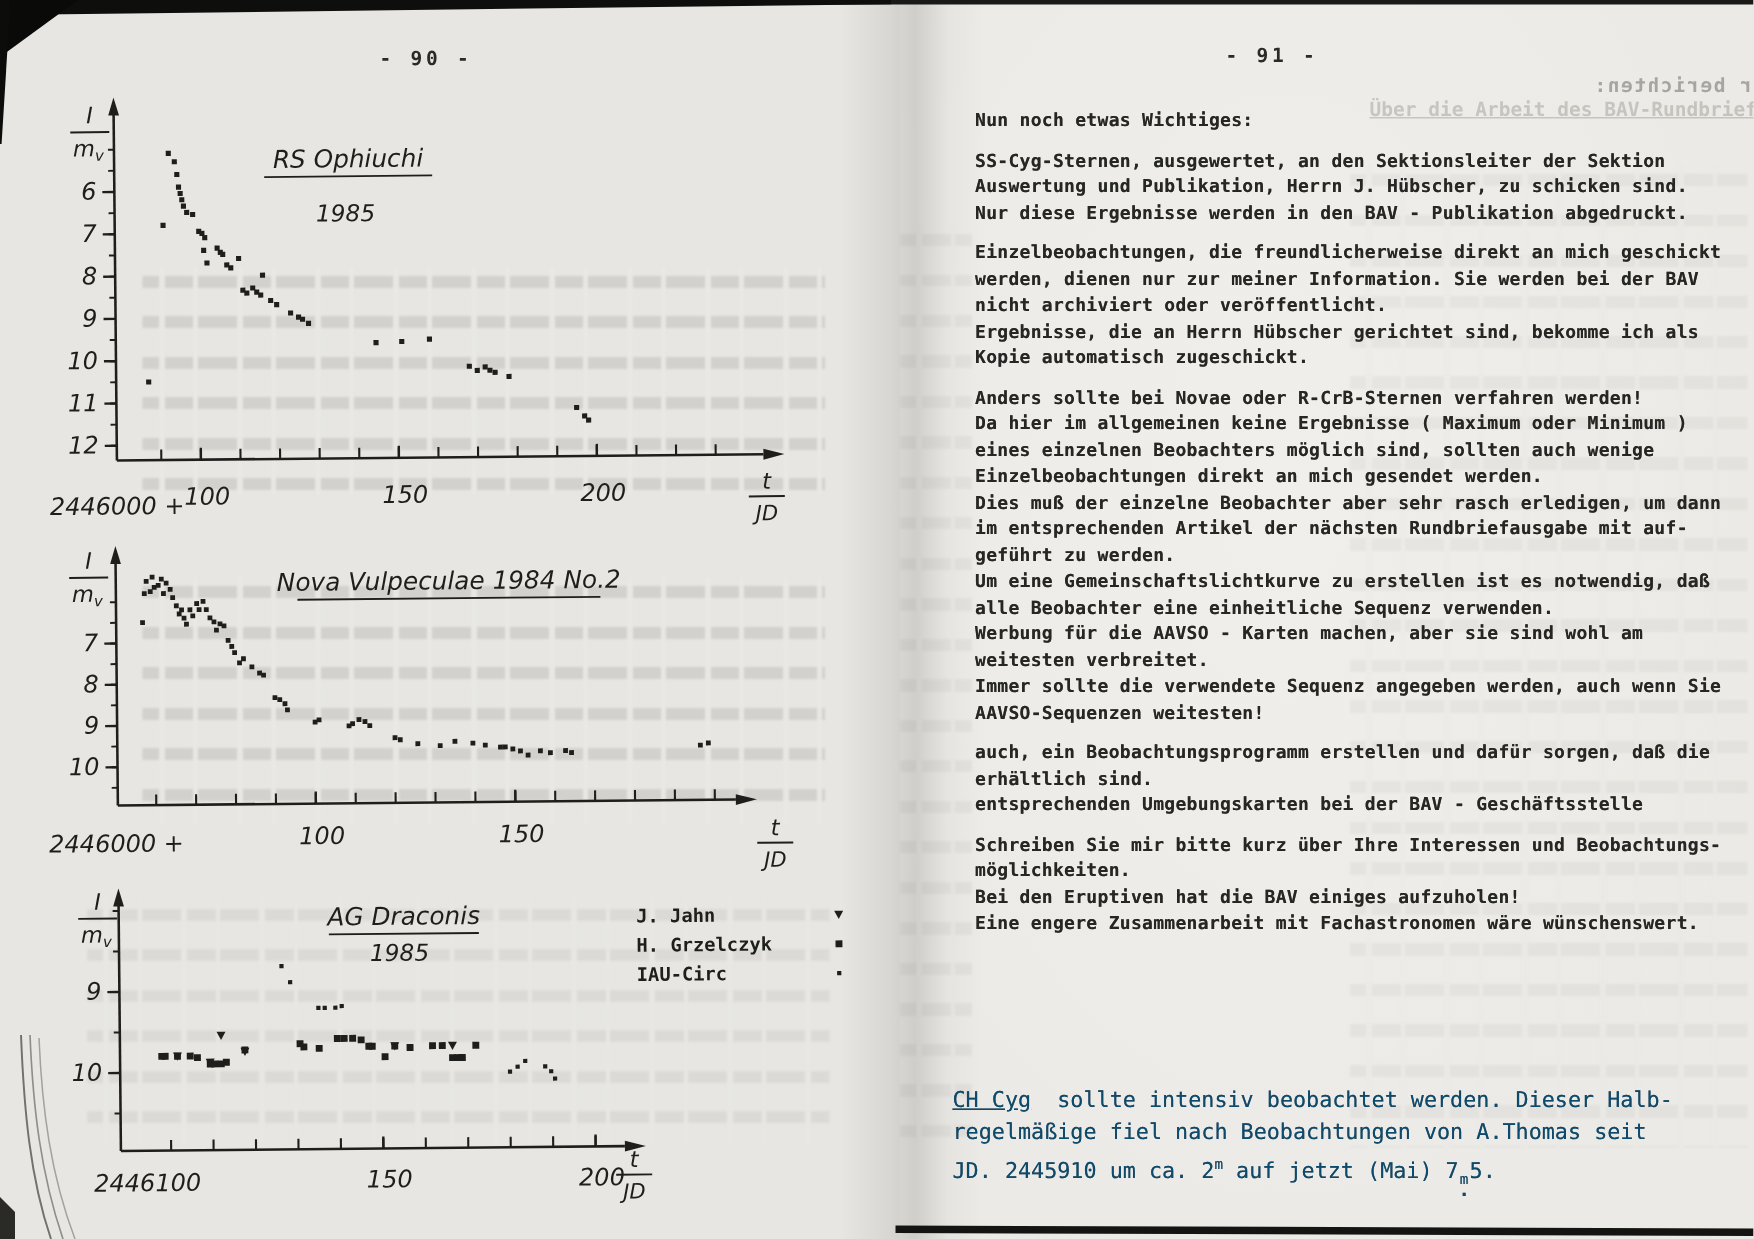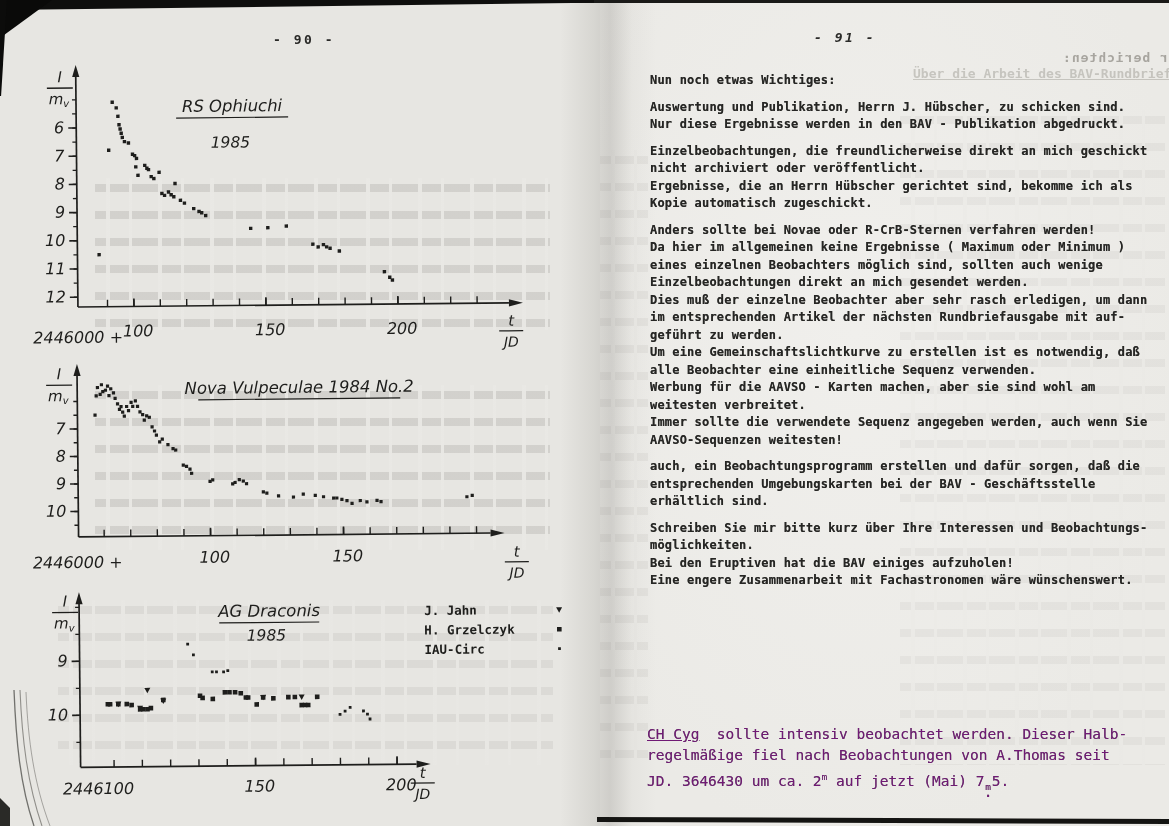--- a/index.html
+++ b/index.html
@@ -9,33 +9,33 @@
     font-family:"DejaVu Sans Mono", monospace;
   }
   .page{position:absolute;top:0;height:826px;}
   .page-left{left:0;width:600px;background:#e7e6e2;}
   .page-right{left:600px;width:569px;
     background:radial-gradient(ellipse at 45% 40%, #f0efec 0%, #ebeae6 75%);}
   .gutter{position:absolute;left:560px;top:0;width:96px;height:826px;pointer-events:none;
     background:linear-gradient(90deg, rgba(120,118,110,0) 0%, rgba(120,118,110,.14) 35%,
       rgba(95,93,88,.20) 52%, rgba(120,118,110,.05) 75%, rgba(0,0,0,0) 100%);}
   
-  .pageno{position:absolute;font:700 13px "DejaVu Sans Mono",monospace;letter-spacing:2.5px;color:#2a2a28;margin-left:20px;}
+  .pageno{position:absolute;font:700 13px "DejaVu Sans Mono",monospace;letter-spacing:2.5px;color:#2a2a28;}
   .pageno-left{left:253px;top:32px;}
-  .pageno-right{left:794px;top:30px;font-style:italic;}
+  .pageno-right{left:817px;top:30px;}
   
   .text-col{position:absolute;left:650px;top:72px;width:498px;
     font:700 12px/17.5px "DejaVu Sans Mono",monospace;color:#262624;
     letter-spacing:.2px;text-shadow:0 0 .4px rgba(45,45,42,.65);}
   .para{margin:0 0 9px 0;}
   .tline{white-space:pre;}
   
   .chcyg{position:absolute;left:635px;top:724px;width:520px;
-    font:400 14.5px/21px "DejaVu Sans Mono",monospace;color:#701a75;
-    text-shadow:0 0 .3px rgba(30,30,28,.6);margin-left:12px;}
+    font:400 14.5px/21px "DejaVu Sans Mono",monospace;color:#0c4a6e;
+    text-shadow:0 0 .3px rgba(30,30,28,.6);}
   .chcyg .lead{text-decoration:underline;}
   .supm{font-size:9.5px;vertical-align:6px;}
   .mstack{display:inline-flex;flex-direction:column;align-items:center;
     vertical-align:-4px;line-height:.5;}
   .mstack .m{font-size:9.5px;}
   .mstack .d{font-size:12px;font-weight:700;}
   
   .chart{position:absolute;transform:rotate(-0.55deg);}
   #chart1{left:28px;top:53px;width:512px;height:308px;}
   #chart2{left:28px;top:352px;width:512px;height:245px;}
@@ -406,25 +406,27 @@
       <rect x="529.7" y="51.2" width="4.6" height="4.6" fill="#1e1e1c"></rect>
       <text x="397" y="77" fill="#1e1e1c" font-family="&quot;DejaVu Sans Mono&quot;,monospace" font-style="normal" font-size="12.5" text-anchor="start" font-weight="bold">IAU-Circ</text>
       <rect x="530.6" y="71.6" width="2.8" height="2.8" fill="#1e1e1c"></rect>
     </svg></div>
 
 <div class="text-col" id="textcol">
     <div class="para">
       <div class="tline">Nun noch etwas Wichtiges:</div>
     </div>
     <div class="para">
+      <div class="tline">SS-Cyg-Sternen, ausgewertet, an den Sektionsleiter der Sektion</div>
       <div class="tline">Auswertung und Publikation, Herrn J. Hübscher, zu schicken sind.</div>
       <div class="tline">Nur diese Ergebnisse werden in den BAV - Publikation abgedruckt.</div>
     </div>
     <div class="para">
       <div class="tline">Einzelbeobachtungen, die freundlicherweise direkt an mich geschickt</div>
+      <div class="tline">werden, dienen nur zur meiner Information. Sie werden bei der BAV</div>
       <div class="tline">nicht archiviert oder veröffentlicht.</div>
       <div class="tline">Ergebnisse, die an Herrn Hübscher gerichtet sind, bekomme ich als</div>
       <div class="tline">Kopie automatisch zugeschickt.</div>
     </div>
     <div class="para">
       <div class="tline">Anders sollte bei Novae oder R-CrB-Sternen verfahren werden!</div>
       <div class="tline">Da hier im allgemeinen keine Ergebnisse ( Maximum oder Minimum )</div>
       <div class="tline">eines einzelnen Beobachters möglich sind, sollten auch wenige</div>
       <div class="tline">Einzelbeobachtungen direkt an mich gesendet werden.</div>
       <div class="tline">Dies muß der einzelne Beobachter aber sehr rasch erledigen, um dann</div>
@@ -432,35 +434,35 @@
       <div class="tline">geführt zu werden.</div>
       <div class="tline">Um eine Gemeinschaftslichtkurve zu erstellen ist es notwendig, daß</div>
       <div class="tline">alle Beobachter eine einheitliche Sequenz verwenden.</div>
       <div class="tline">Werbung für die AAVSO - Karten machen, aber sie sind wohl am</div>
       <div class="tline">weitesten verbreitet.</div>
       <div class="tline">Immer sollte die verwendete Sequenz angegeben werden, auch wenn Sie</div>
       <div class="tline">AAVSO-Sequenzen weitesten!</div>
     </div>
     <div class="para">
       <div class="tline">auch, ein Beobachtungsprogramm erstellen und dafür sorgen, daß die</div>
+      <div class="tline">erhältlich sind.</div>
       <div class="tline">entsprechenden Umgebungskarten bei der BAV - Geschäftsstelle</div>
-      <div class="tline">erhältlich sind.</div>
     </div>
     <div class="para">
       <div class="tline">Schreiben Sie mir bitte kurz über Ihre Interessen und Beobachtungs-</div>
       <div class="tline">möglichkeiten.</div>
       <div class="tline">Bei den Eruptiven hat die BAV einiges aufzuholen!</div>
       <div class="tline">Eine engere Zusammenarbeit mit Fachastronomen wäre wünschenswert.</div>
     </div>
   </div>
 
 <div class="chcyg">
   <div class="tline"><span class="lead">CH Cyg</span><span>  sollte intensiv beobachtet werden. Dieser Halb-</span></div>
   <div class="tline">regelmäßige fiel nach Beobachtungen von A.Thomas seit</div>
-  <div class="tline"><span>JD. 3646430 um ca. 2</span><span class="supm">m</span><span> auf jetzt (Mai) 7</span><span class="mstack"><span class="m">m</span><span class="d">.</span></span><span>5.</span></div>
+  <div class="tline"><span>JD. 2445910 um ca. 2</span><span class="supm">m</span><span> auf jetzt (Mai) 7</span><span class="mstack"><span class="m">m</span><span class="d">.</span></span><span>5.</span></div>
 </div>
 
 <div class="edge-top-full"></div>
 <div class="edge-top-left"></div>
 <div class="corner-top-left"></div>
 <div class="edge-left-top"></div>
 <div class="edge-bottom-right"></div>
 <svg class="corner-curves" width="90" height="136">
   <path d="M14,0 C16,50 20,95 34,136" fill="none" stroke="#4a4a46" stroke-width="1.3" opacity=".75"></path>
   <path d="M20,0 C22,48 27,92 42,136" fill="none" stroke="#55534f" stroke-width="1.1" opacity=".6"></path>

